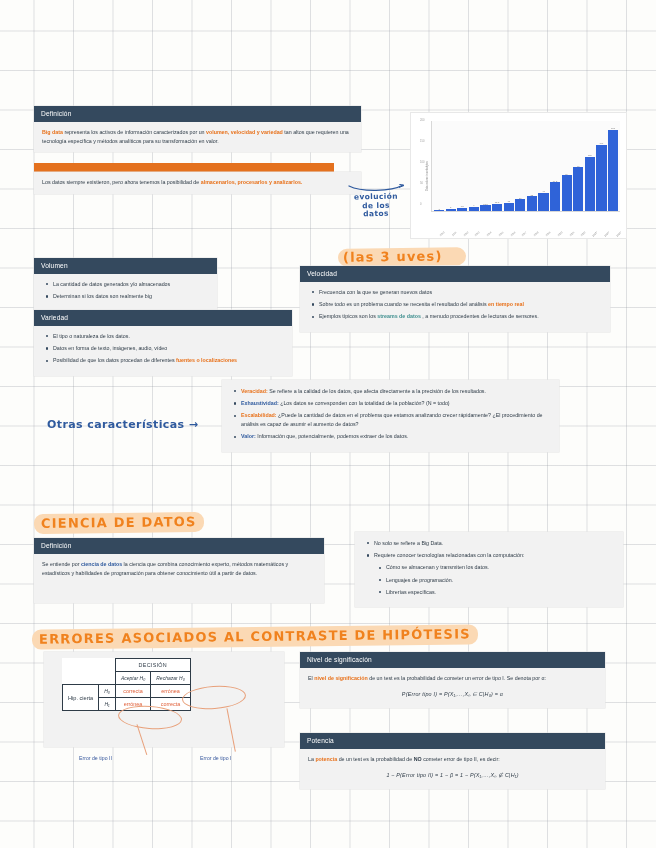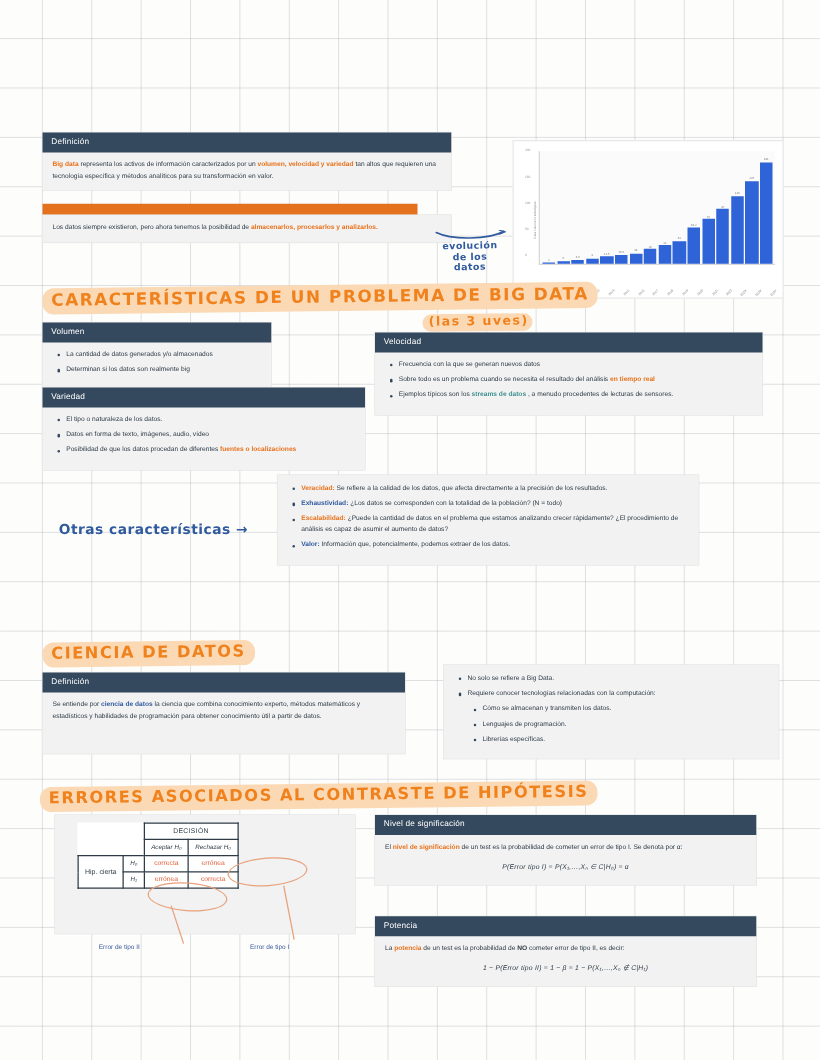--- a/index.html
+++ b/index.html
@@ -200,25 +200,22 @@
   <div style="position:absolute;left:336px;top:184px;width:80px;text-align:center;line-height:1.15;">
     <svg width="58" height="8" viewBox="0 0 58 8" style="display:block;margin:0 auto 1px auto;">
       <path d="M2 2 C14 8, 44 8, 56 1" stroke="#2f5a9e" stroke-width="1.3" fill="none" stroke-linecap="round"></path>
       <path d="M52 0 L57 1.5 L52 3.5" stroke="#2f5a9e" stroke-width="1" fill="none"></path>
     </svg>
     <span class="hand-blue" style="font-size:7.5px;display:block;">evolución</span>
     <span class="hand-blue" style="font-size:7.5px;display:block;">de los</span>
     <span class="hand-blue" style="font-size:7.5px;display:block;">datos</span>
   </div>
 
-  <div style="position:absolute;left:34px;top:228px;">
-    <span class="hand hl" style="font-size:13.5px;padding:2px 7px 3px 7px;">CARACTERÍSTICAS DE UN PROBLEMA DE BIG DATA</span>
-  </div>
   <div style="position:absolute;left:338px;top:247px;">
-    <span class="hand hl" style="font-size:10px;padding:1px 3px 2px 5px;">(las 3 uves)</span>
+    <span class="hand hl" style="font-size:13px;padding:1px 23px 2px 5px;">(las 3 uves)</span>
   </div>
 
   <div class="box" style="left:34px;top:258px;width:183px;">
     <div class="box-hd">Volumen</div>
     <div class="box-bd">
       <ul>
         <li>La cantidad de datos generados y/o almacenados</li>
         <li>Determinan si los datos son realmente big</li>
       </ul>
     </div>

